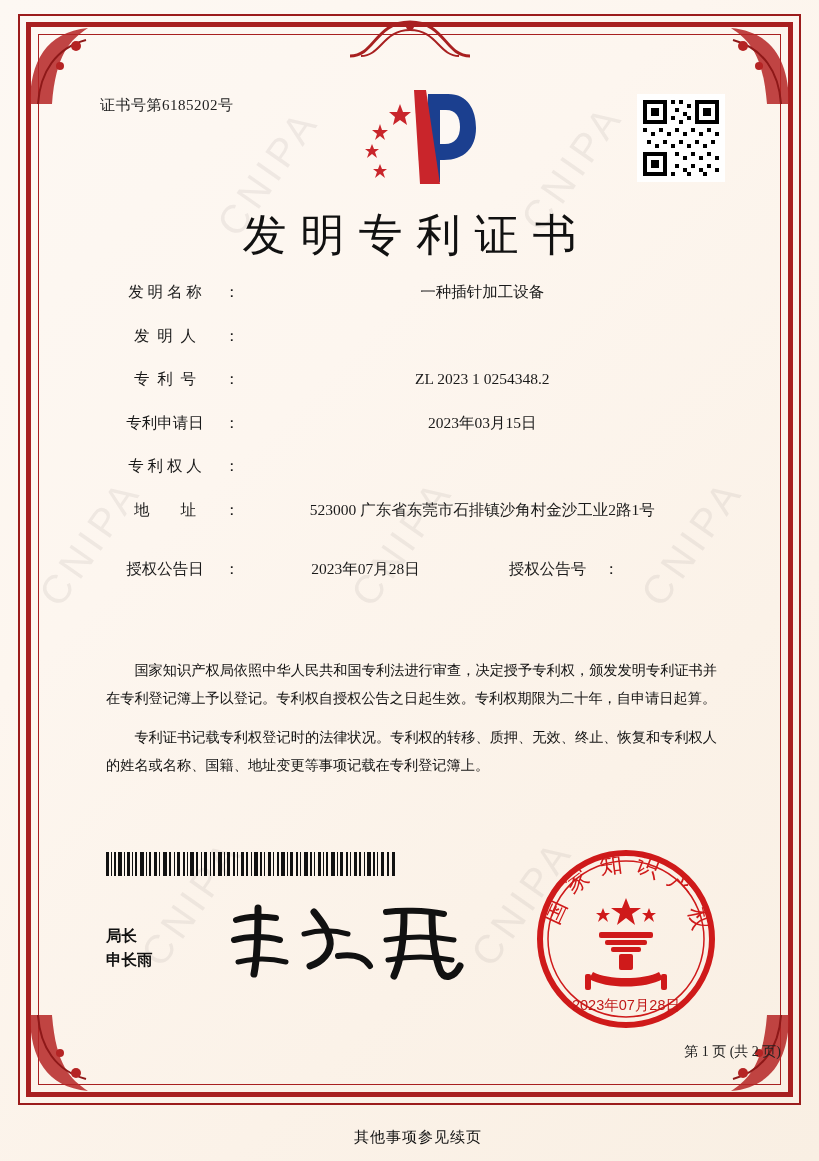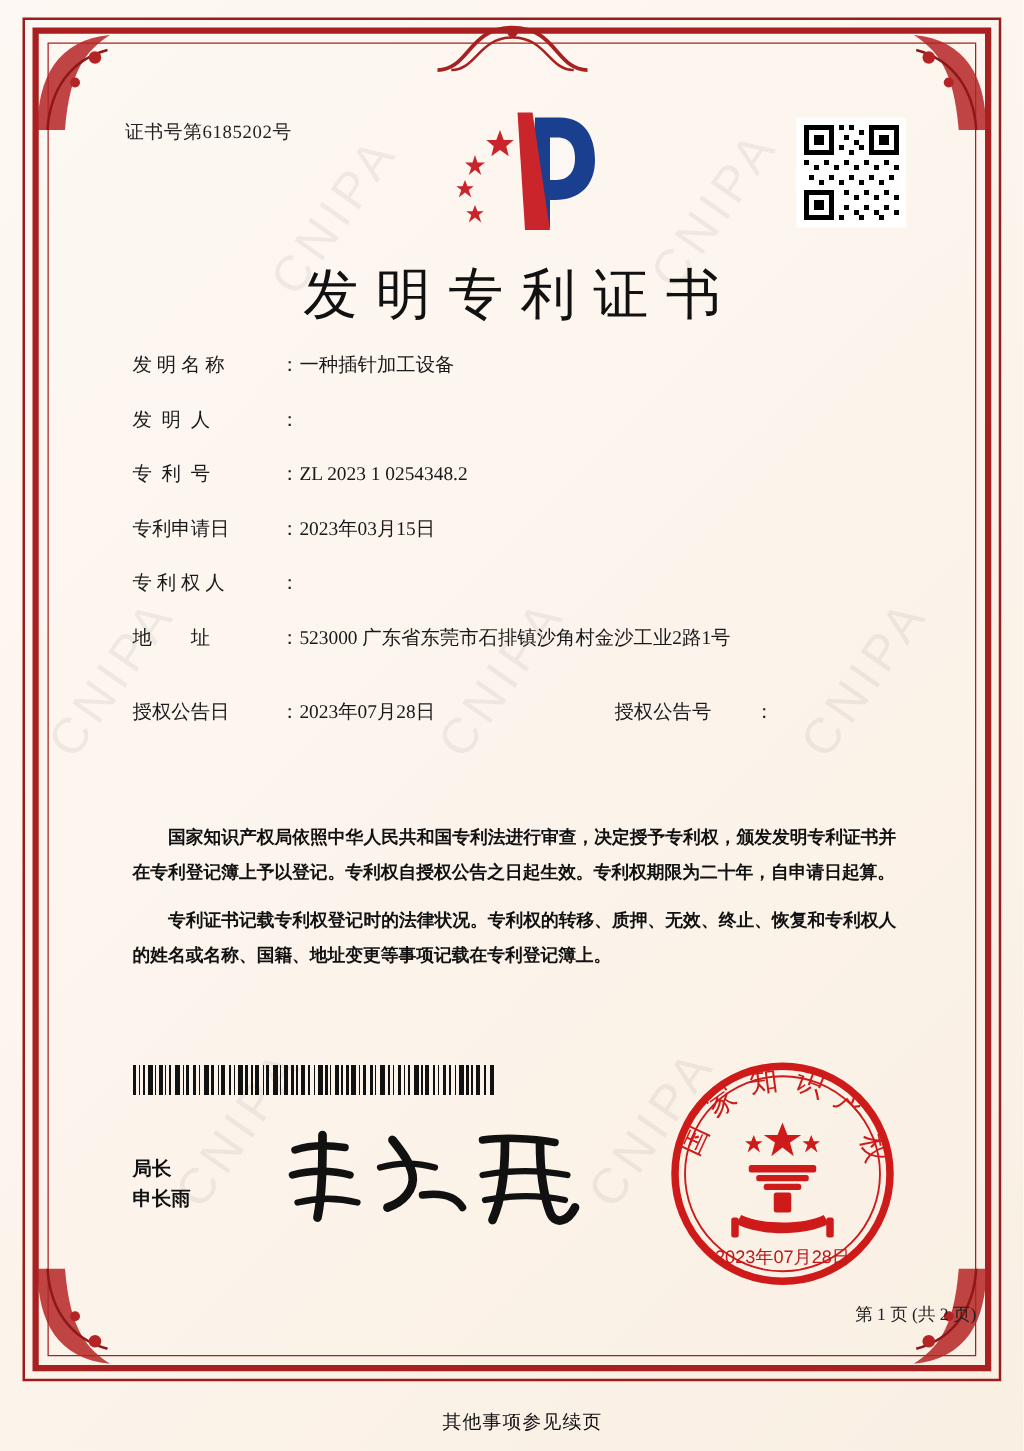--- a/index.html
+++ b/index.html
@@ -129,20 +129,21 @@
     font-family: "DejaVu Serif", "Liberation Serif", serif;
   }
 
   .fields {
     position: absolute;
     left: 68px;
     right: 56px;
     top: 248px;
     font-size: 15.5px;
     color: #1a1a1a;
+    text-align: center;
   }
   .field-row {
     display: flex;
     align-items: baseline;
     margin-bottom: 22.5px;
   }
   .field-label {
     width: 118px;
     flex: 0 0 118px;
     white-space: pre;
@@ -168,21 +169,20 @@
 
   .paragraphs {
     position: absolute;
     left: 68px;
     right: 64px;
     top: 622px;
     font-size: 14.2px;
     line-height: 2.0;
     color: #111;
     text-align: justify;
-    font-weight: bold;
   }
   .paragraphs p {
     margin: 0 0 10px 0;
     text-indent: 2em;
   }
 
   .barcode {
     position: absolute;
     left: 68px;
     top: 818px;

